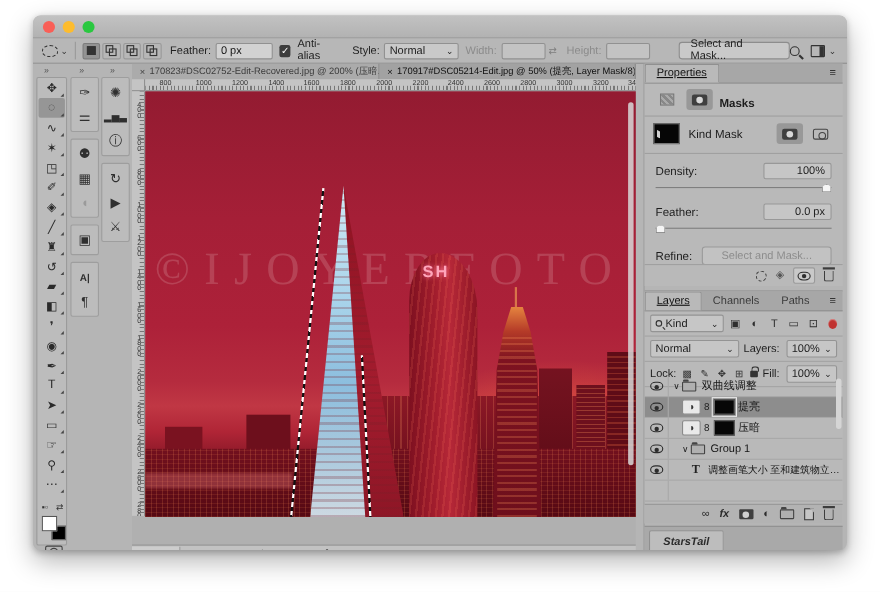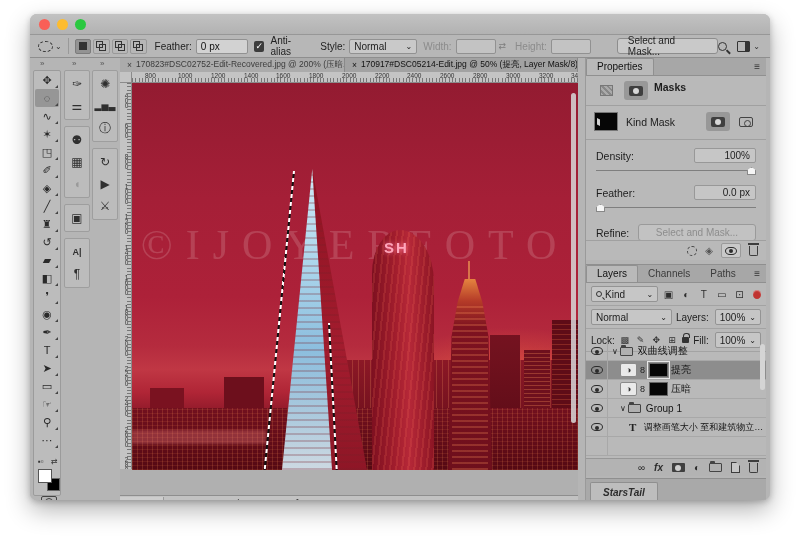--- a/index.html
+++ b/index.html
@@ -98,25 +98,25 @@
 
   .statusbar { position:absolute; left:0; right:0; top:412px; height:14px; background:#c2c2c2; border-top:1px solid #8e8e8e; display:flex; align-items:center; font-size:9px; color:#222; margin-top:25px; }
   .status-zoom { width:44px; height:11px; background:#cdcdcd; border-right:1px solid #9a9a9a; display:flex; align-items:center; padding-left:5px; }
   .status-doc { margin-left:22px; }
   .status-arrow { margin-left:26px; color:#444; font-size:8px; }
 
   
   .dock { position:absolute; left:555px; top:44px; width:181px; bottom:0; background:#b5b5b5; border-left:1px solid #9a9a9a; font-size:10.5px; color:#1d1d1d; }
   .panel-tabs { height:18px; background:#a7a7a7; display:flex; align-items:flex-end; border-bottom:1px solid #909090; position:relative; }
   .ptab { padding:2px 10px 3px; font-size:10px; color:#3b3b3b; }
-  .ptab.active { background:#b9b9b9; color:#111; border:1px solid #909090; border-bottom:none; border-radius:2px 2px 0 0; }
+  .ptab.active { background:#b9b9b9; color:#111; border:1px solid #909090; border-bottom:none; border-radius:2px 2px 0 0;text-decoration:underline; }
   .pmenu { position:absolute; right:6px; top:3px; font-size:10px; color:#333; }
 
   .props { position:absolute; left:0; right:0; top:0; height:202px; background:#b9b9b9; }
-  .masks-row { display:flex; align-items:flex-start; gap:6px; padding:5px 8px; border-bottom:1px solid #a0a0a0; }
+  .masks-row { display:flex; align-items:flex-end; gap:6px; padding:5px 8px; border-bottom:1px solid #a0a0a0; }
   .icbtn { width:24px; height:19px; border-radius:3px; display:flex; align-items:center; justify-content:center; }
   .icbtn.pressed { background:#989898; }
   .adjprops-ic { width:13px; height:11px; border:1px solid #777; background:repeating-linear-gradient(45deg,#aaa 0 2px,#888 2px 4px); }
   .maskic { width:14px; height:10px; background:#3f3f3f; border-radius:2px; position:relative; }
   .maskic::after { content:""; position:absolute; left:4px; top:2px; width:6px; height:6px; background:#d8d8d8; border-radius:50%; }
   .bold { font-weight:bold; }
   .lm-row { display:flex; align-items:center; gap:8px; padding:6px 8px 8px; border-bottom:1px solid #a0a0a0; }
   .lm-thumb { width:24px; height:19px; background:#060606; border:1px solid #777; position:relative; }
   .lm-thumb::after { content:""; position:absolute; left:2px; top:5px; width:3px; height:8px; background:#cfcfcf; clip-path:polygon(0 0,100% 20%,100% 100%,0 80%); }
   .lm-actions { margin-left:auto; display:flex; gap:4px; }

